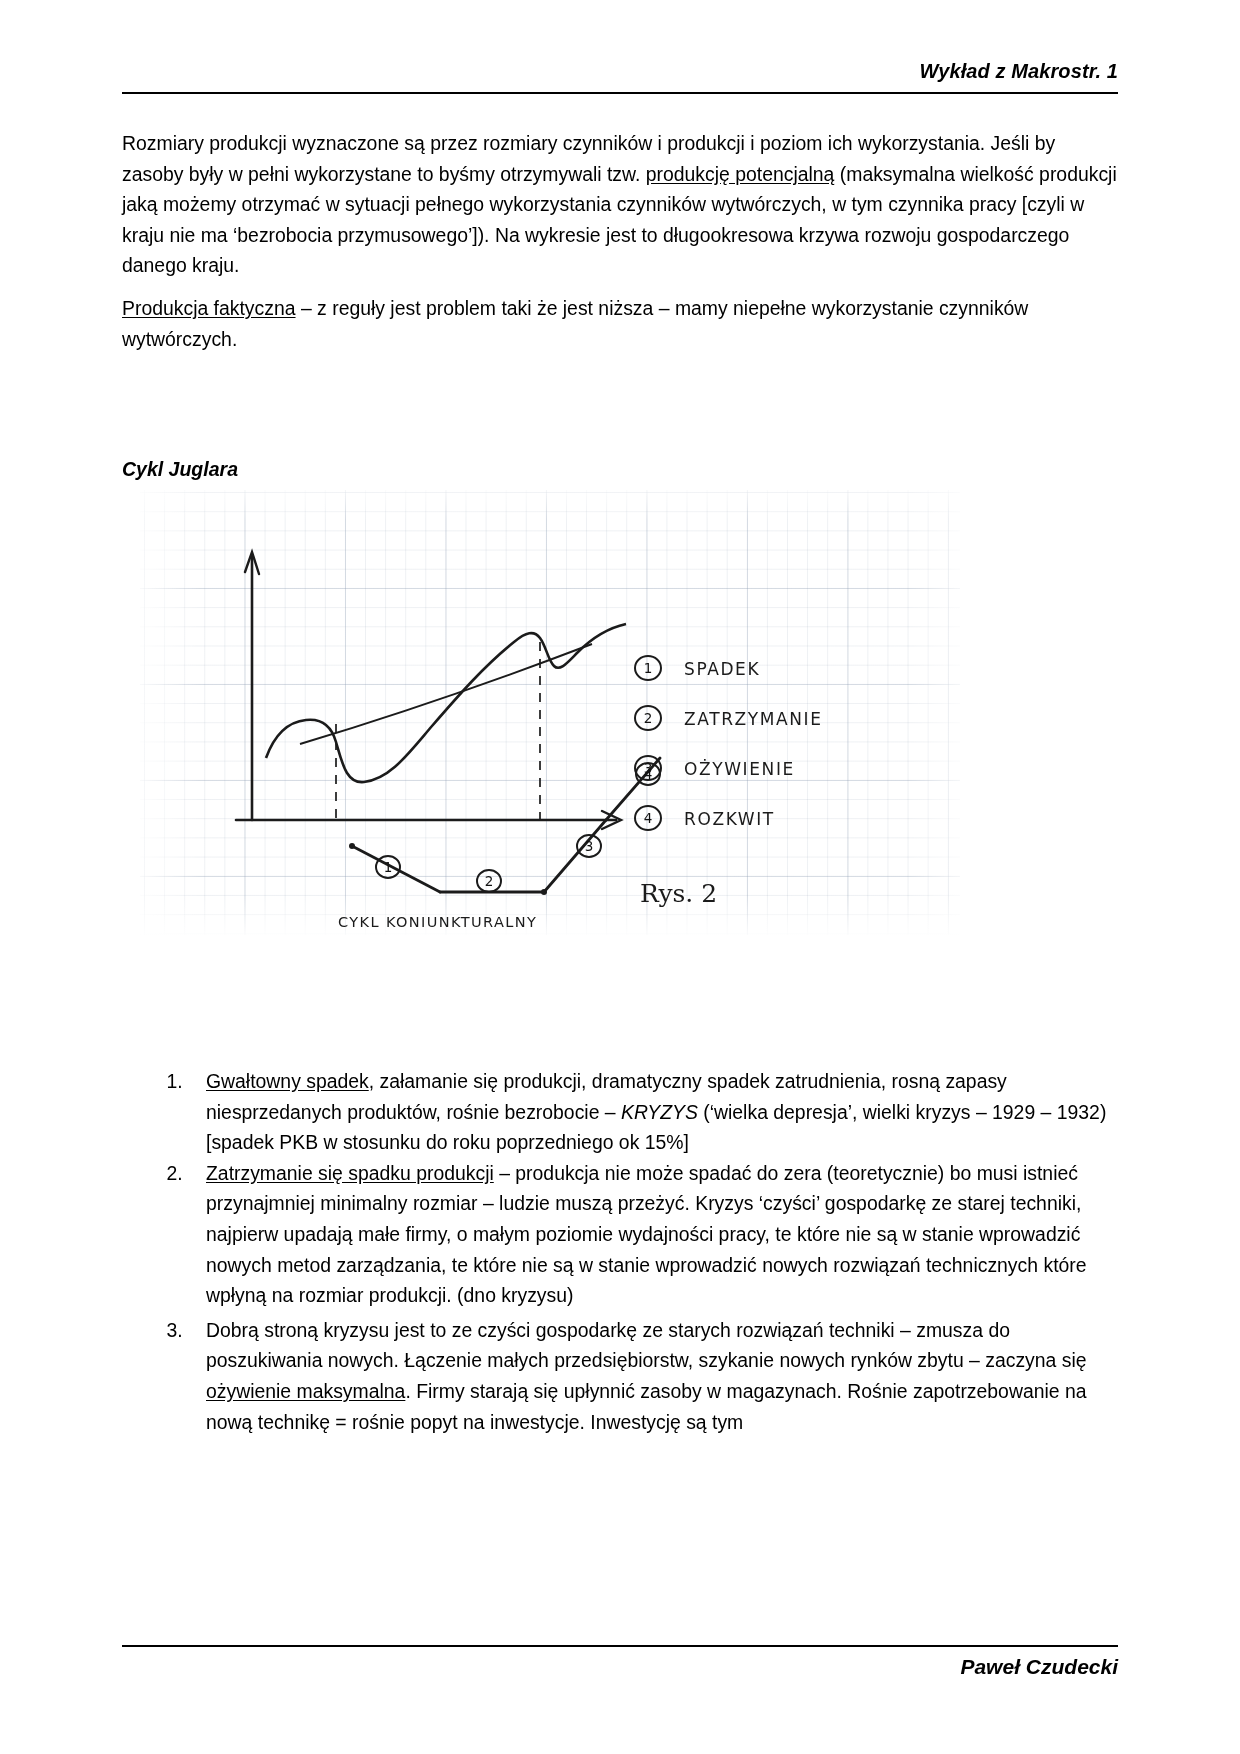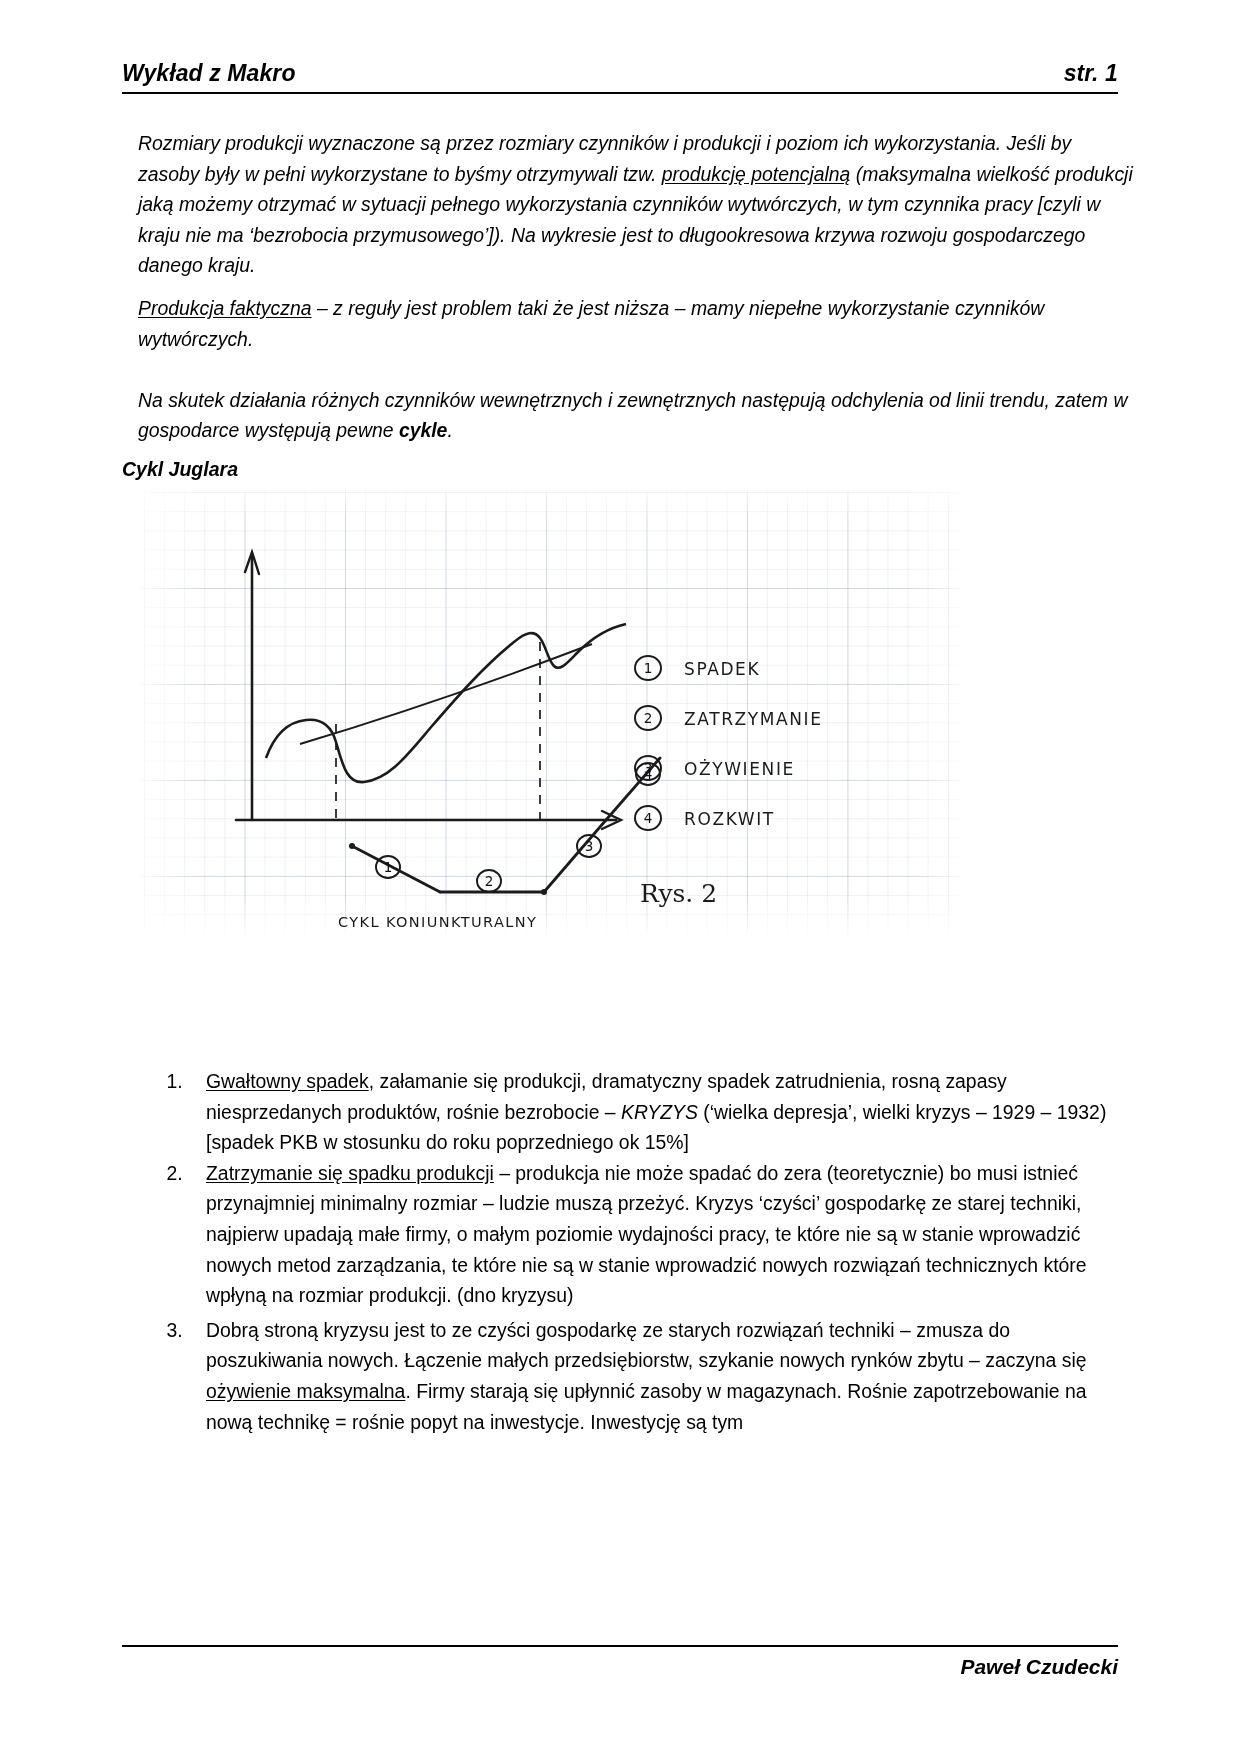--- a/index.html
+++ b/index.html
@@ -18,45 +18,44 @@
     overflow: hidden;
   }
 
   
   .header {
     position: absolute;
     left: 122px;
     top: 60px;
     width: 996px;
     display: flex;
-    justify-content: space-between;
+    justify-content: flex-end;
     align-items: baseline;
     font-style: italic;
     font-weight: bold;
-    font-size: 23px;
+    font-size: 20px;
     letter-spacing: .1px;
   }
   .header-rule {
     position: absolute;
     left: 122px;
     top: 92px;
     width: 996px;
     border-top: 2px solid #000;
   }
 
   
   .body-text {
     position: absolute;
-    left: 138px;
+    left: 122px;
     top: 128px;
     width: 1000px;
     font-size: 19.4px;
     line-height: 30.6px;
     text-align: left;
-    font-style: italic;
   }
   .para { margin: 0 0 0 0; }
   .para + .para { margin-top: 12px; }
   .gap { height: 30.6px; }
   u.ul { text-decoration: underline; text-underline-offset: 2px; }
   b.bd { font-weight: bold; }
   i.it { font-style: italic; }
 
   
   .figure-wrap {
@@ -185,23 +184,20 @@
   <div class="body-text">
     <p class="para">
       <span>Rozmiary produkcji wyznaczone są przez rozmiary czynników i produkcji i poziom ich wykorzystania.</span>
       <span>Jeśli by zasoby były w pełni wykorzystane to byśmy otrzymywali tzw. </span><u class="ul">produkcję potencjalną</u>
       <span>(maksymalna wielkość produkcji jaką możemy otrzymać w sytuacji pełnego wykorzystania czynników wytwórczych, w tym czynnika pracy [czyli w kraju nie ma ‘bezrobocia przymusowego’]). Na wykresie jest to długookresowa krzywa rozwoju gospodarczego danego kraju.</span>
     </p>
     <p class="para">
       <u class="ul">Produkcja faktyczna</u><span> – z reguły jest problem taki że jest niższa – mamy niepełne wykorzystanie czynników wytwórczych.</span>
     </p>
     <div class="gap"></div>
-    <p class="para">
-      <span>Na skutek działania różnych czynników wewnętrznych i zewnętrznych następują odchylenia od linii trendu, zatem w gospodarce występują pewne </span><b class="bd">cykle</b><span>.</span>
-    </p>
   </div>
 
   <div class="figure-wrap">
     <div class="fig-caption">Cykl Juglara</div>
 
     <div class="grid-paper">
       <div class="grid-fade"></div>
     </div>
 
     <svg class="sketch" viewBox="0 0 820 445">

